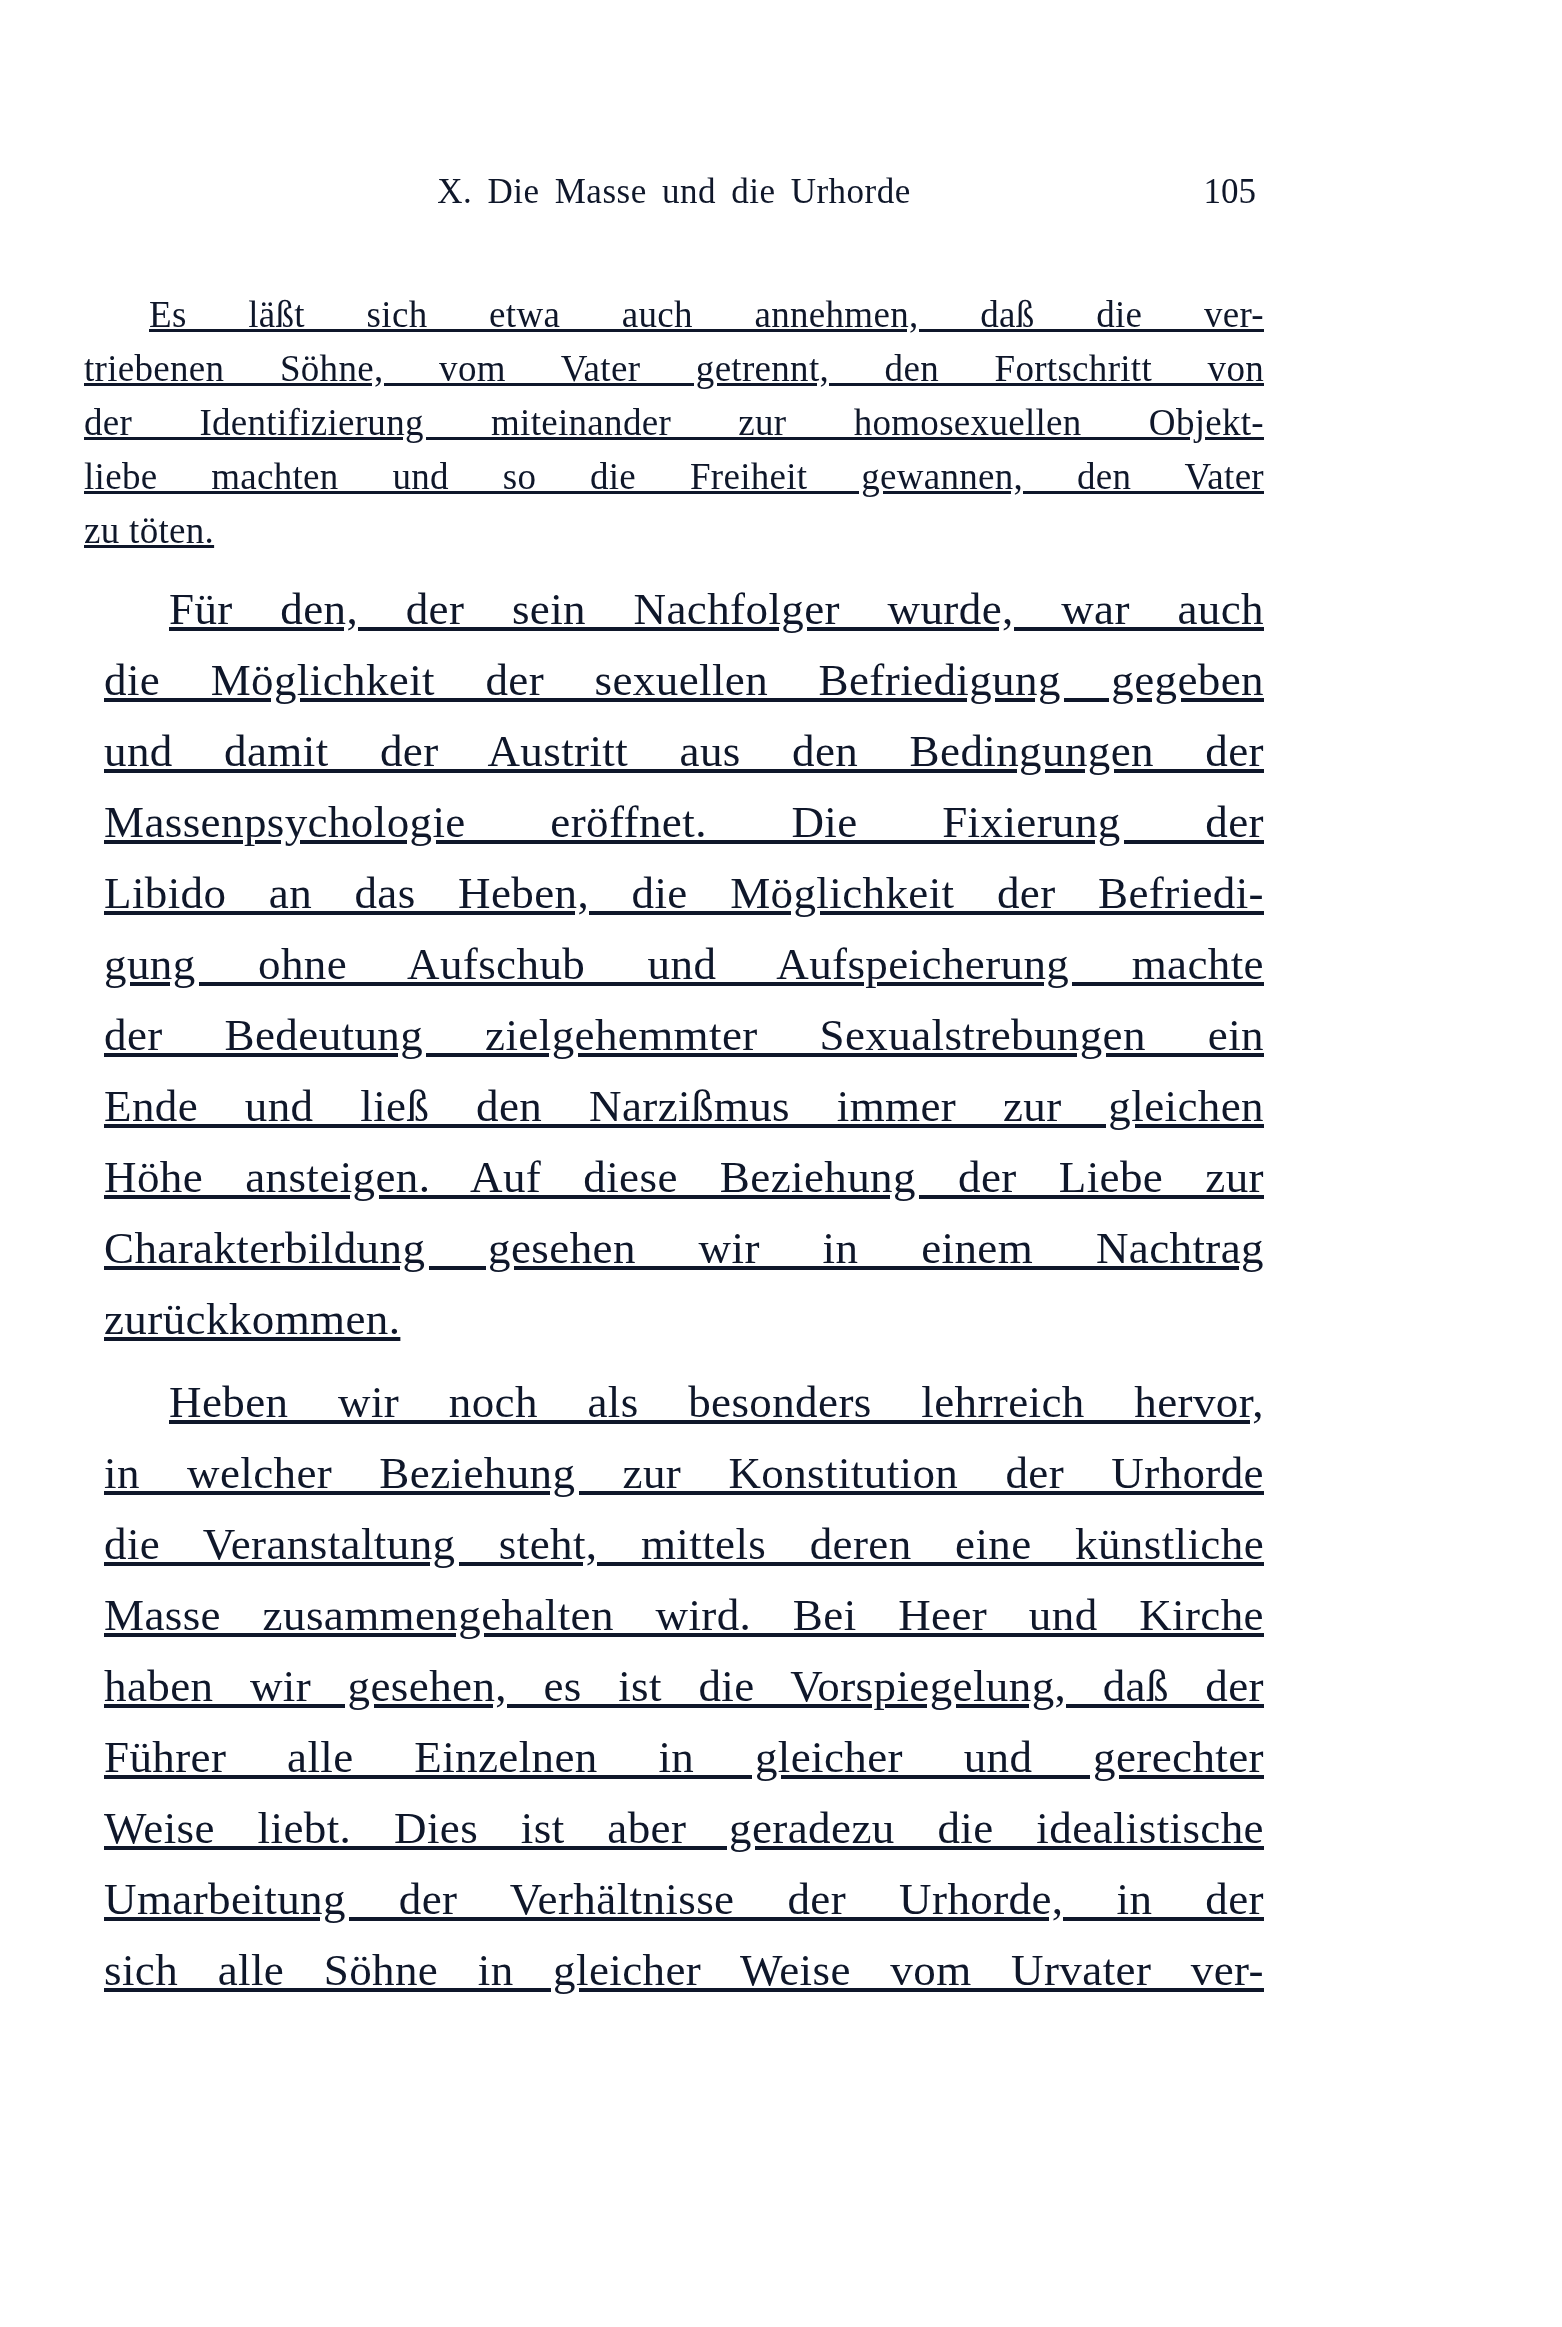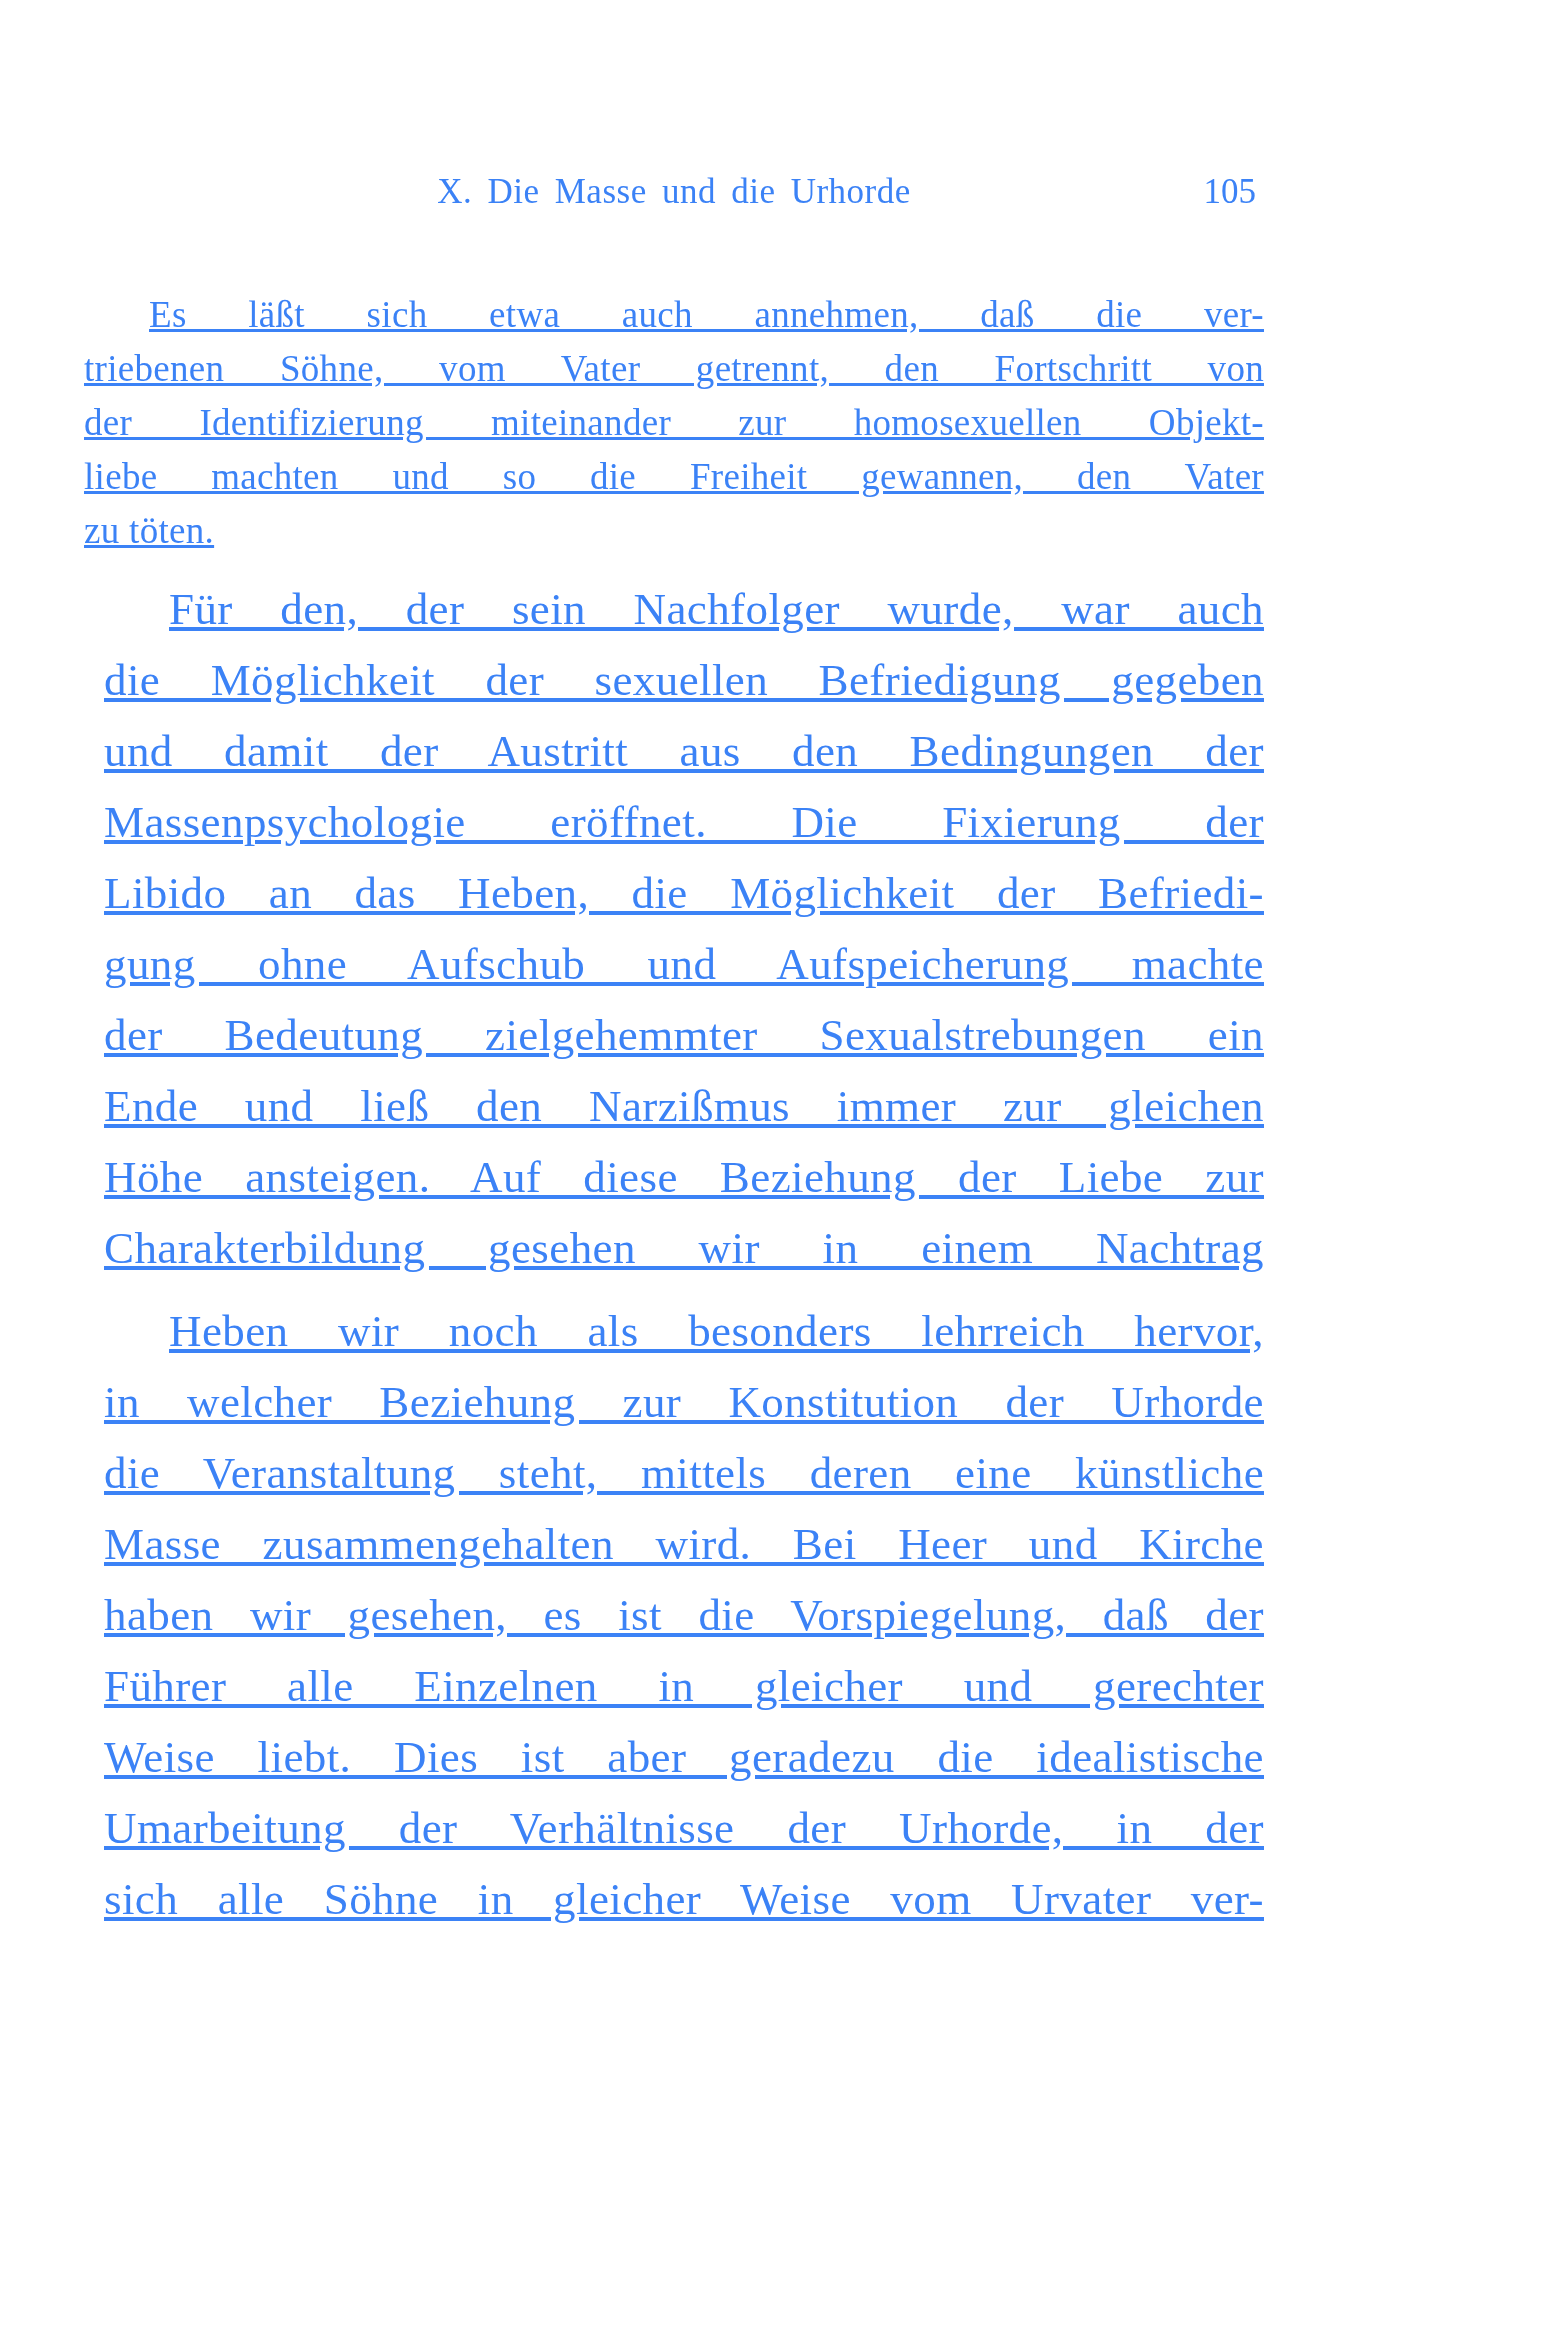--- a/index.html
+++ b/index.html
@@ -5,21 +5,21 @@
   html, body {
     margin: 0;
     padding: 0;
     background: #ffffff;
   }
   #scan-page {
     position: relative;
     width: 1562px;
     height: 2136px;
     background: #ffffff;
-    color: #3b82f6;
+    color: #0f172a;
     font-family: "Liberation Serif", "DejaVu Serif", serif;
     overflow: hidden;
   }
   #text-column {
     position: absolute;
     left: 84px;
     top: 166px;
     width: 1180px;
   }
   
@@ -93,20 +93,21 @@
           <div class="text-line indent">Für den, der sein Nachfolger wurde, war auch</div>
           <div class="text-line">die Möglichkeit der sexuellen Befriedigung gegeben</div>
           <div class="text-line">und damit der Austritt aus den Bedingungen der</div>
           <div class="text-line">Massenpsychologie eröffnet.  Die Fixierung der</div>
           <div class="text-line">Libido an das Heben, die Möglichkeit der Befriedi-</div>
           <div class="text-line">gung ohne Aufschub und Aufspeicherung machte</div>
           <div class="text-line">der Bedeutung zielgehemmter Sexualstrebungen ein</div>
           <div class="text-line">Ende und ließ den Narzißmus immer zur gleichen</div>
           <div class="text-line">Höhe ansteigen. Auf diese Beziehung der Liebe zur</div>
           <div class="text-line">Charakterbildung gesehen wir in einem Nachtrag</div>
+          <div class="text-line last-unjustified">zurückkommen.</div>
         </div>
         <div class="paragraph large">
           <div class="text-line indent">Heben wir noch als besonders lehrreich hervor,</div>
           <div class="text-line">in welcher Beziehung zur Konstitution der Urhorde</div>
           <div class="text-line">die Veranstaltung steht, mittels deren eine künstliche</div>
           <div class="text-line">Masse zusammengehalten wird. Bei Heer und Kirche</div>
           <div class="text-line">haben wir gesehen, es ist die Vorspiegelung, daß der</div>
           <div class="text-line">Führer alle Einzelnen in gleicher und gerechter</div>
           <div class="text-line">Weise liebt. Dies ist aber geradezu die idealistische</div>
           <div class="text-line">Umarbeitung der Verhältnisse der Urhorde, in der</div>

